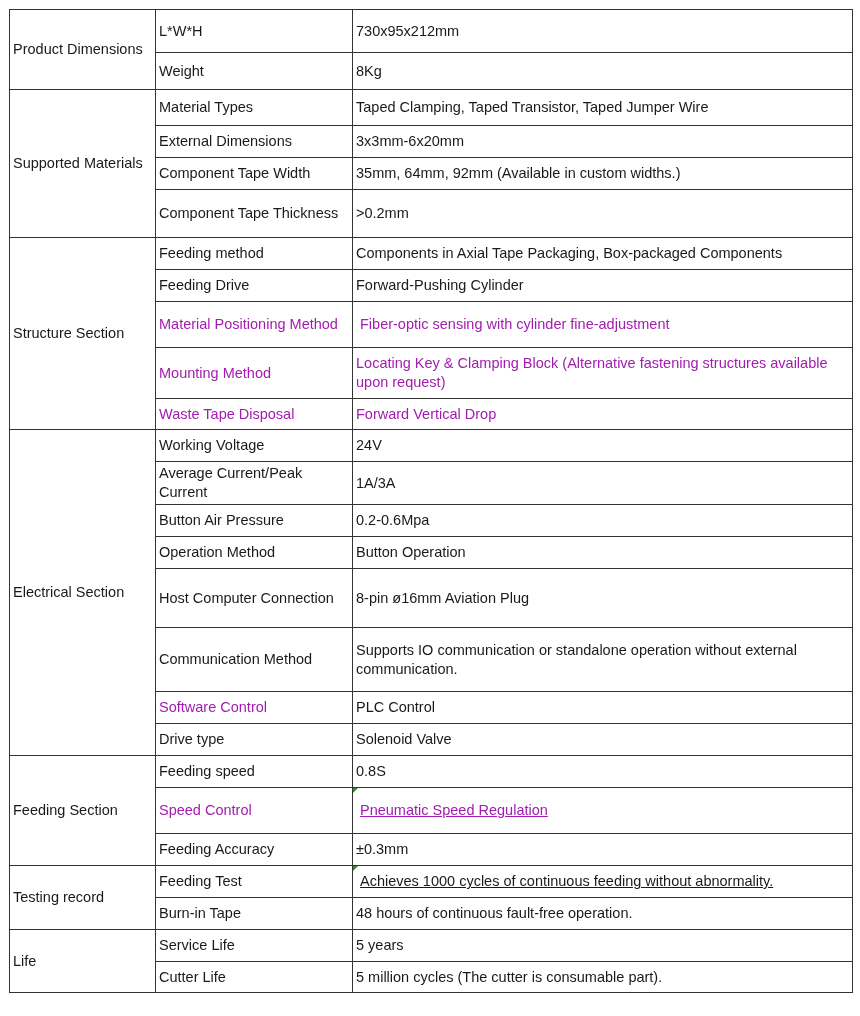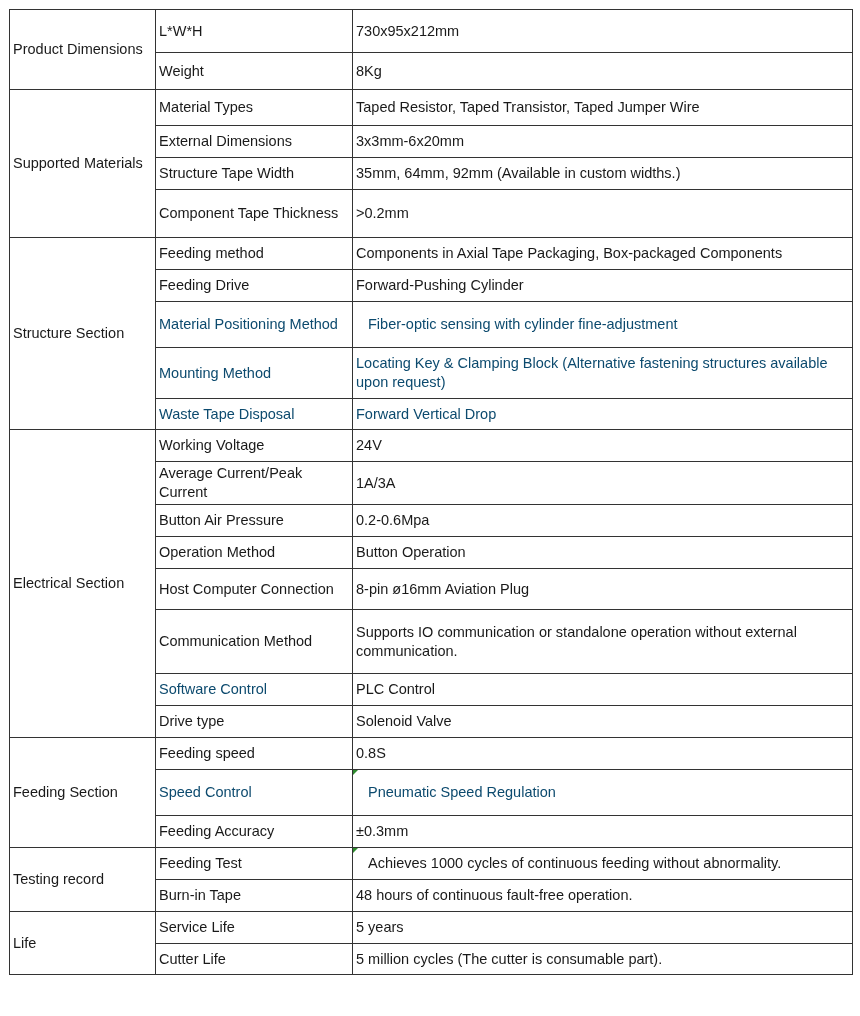--- a/index.html
+++ b/index.html
@@ -5,23 +5,23 @@
   html, body { margin: 0; padding: 0; background: #ffffff; }
   body { width: 860px; height: 1016px; position: relative; overflow: hidden;
          font-family: "Liberation Sans", sans-serif; color: #1a1a1a; }
   .spec-table { position: absolute; left: 9px; top: 9px; width: 843px;
                 border-collapse: collapse; table-layout: fixed; font-size: 14.5px; }
   .spec-table td { border: 1.5px solid #333; padding: 0 3px; vertical-align: middle;
                    line-height: 19px; }
   .spec-table col.c1 { width: 146px; }
   .spec-table col.c2 { width: 197px; }
   .spec-table col.c3 { width: 500px; }
-  td.indent { padding-left: 15px; }
-  td.dark { color: #0c4a6e; }
-  td.flag { position: relative; }
+  td.indent { padding-left: 7px; }
+  td.dark { color: #a21caf; }
+  td.flag { position: relative; text-decoration: underline; }
   td.flag::before { content: ""; position: absolute; left: 0; top: 0;
                     border-top: 5px solid #2e8b2e; border-right: 5px solid transparent; }
 </style>
 </head>
 <body>
 
 <table class="spec-table">
   <colgroup>
       <col class="c1">
       <col class="c2">
@@ -35,28 +35,28 @@
       <td>730x95x212mm</td>
     </tr>
     <tr style="height:37px">
       <td>Weight</td>
       <td>8Kg</td>
     </tr>
 
     <tr style="height:36px">
       <td rowspan="4">Supported Materials</td>
       <td>Material Types</td>
-      <td>Taped Resistor, Taped Transistor, Taped Jumper Wire</td>
+      <td>Taped Clamping, Taped Transistor, Taped Jumper Wire</td>
     </tr>
     <tr style="height:32px">
       <td>External Dimensions</td>
       <td>3x3mm-6x20mm</td>
     </tr>
     <tr style="height:32px">
-      <td>Structure Tape Width</td>
+      <td>Component Tape Width</td>
       <td>35mm, 64mm, 92mm (Available in custom widths.)</td>
     </tr>
     <tr style="height:48px">
       <td>Component Tape Thickness</td>
       <td>&gt;0.2mm</td>
     </tr>
 
     <tr style="height:32px">
       <td rowspan="5">Structure Section</td>
       <td>Feeding method</td>
@@ -89,21 +89,21 @@
       <td>1A/3A</td>
     </tr>
     <tr style="height:32px">
       <td>Button Air Pressure</td>
       <td>0.2-0.6Mpa</td>
     </tr>
     <tr style="height:32px">
       <td>Operation Method</td>
       <td>Button Operation</td>
     </tr>
-    <tr style="height:41px">
+    <tr style="height:59px">
       <td>Host Computer Connection</td>
       <td>8-pin ø16mm Aviation Plug</td>
     </tr>
     <tr style="height:64px">
       <td>Communication Method</td>
       <td>Supports IO communication or standalone operation without external communication.</td>
     </tr>
     <tr style="height:32px">
       <td class="dark">Software Control</td>
       <td>PLC Control</td>

